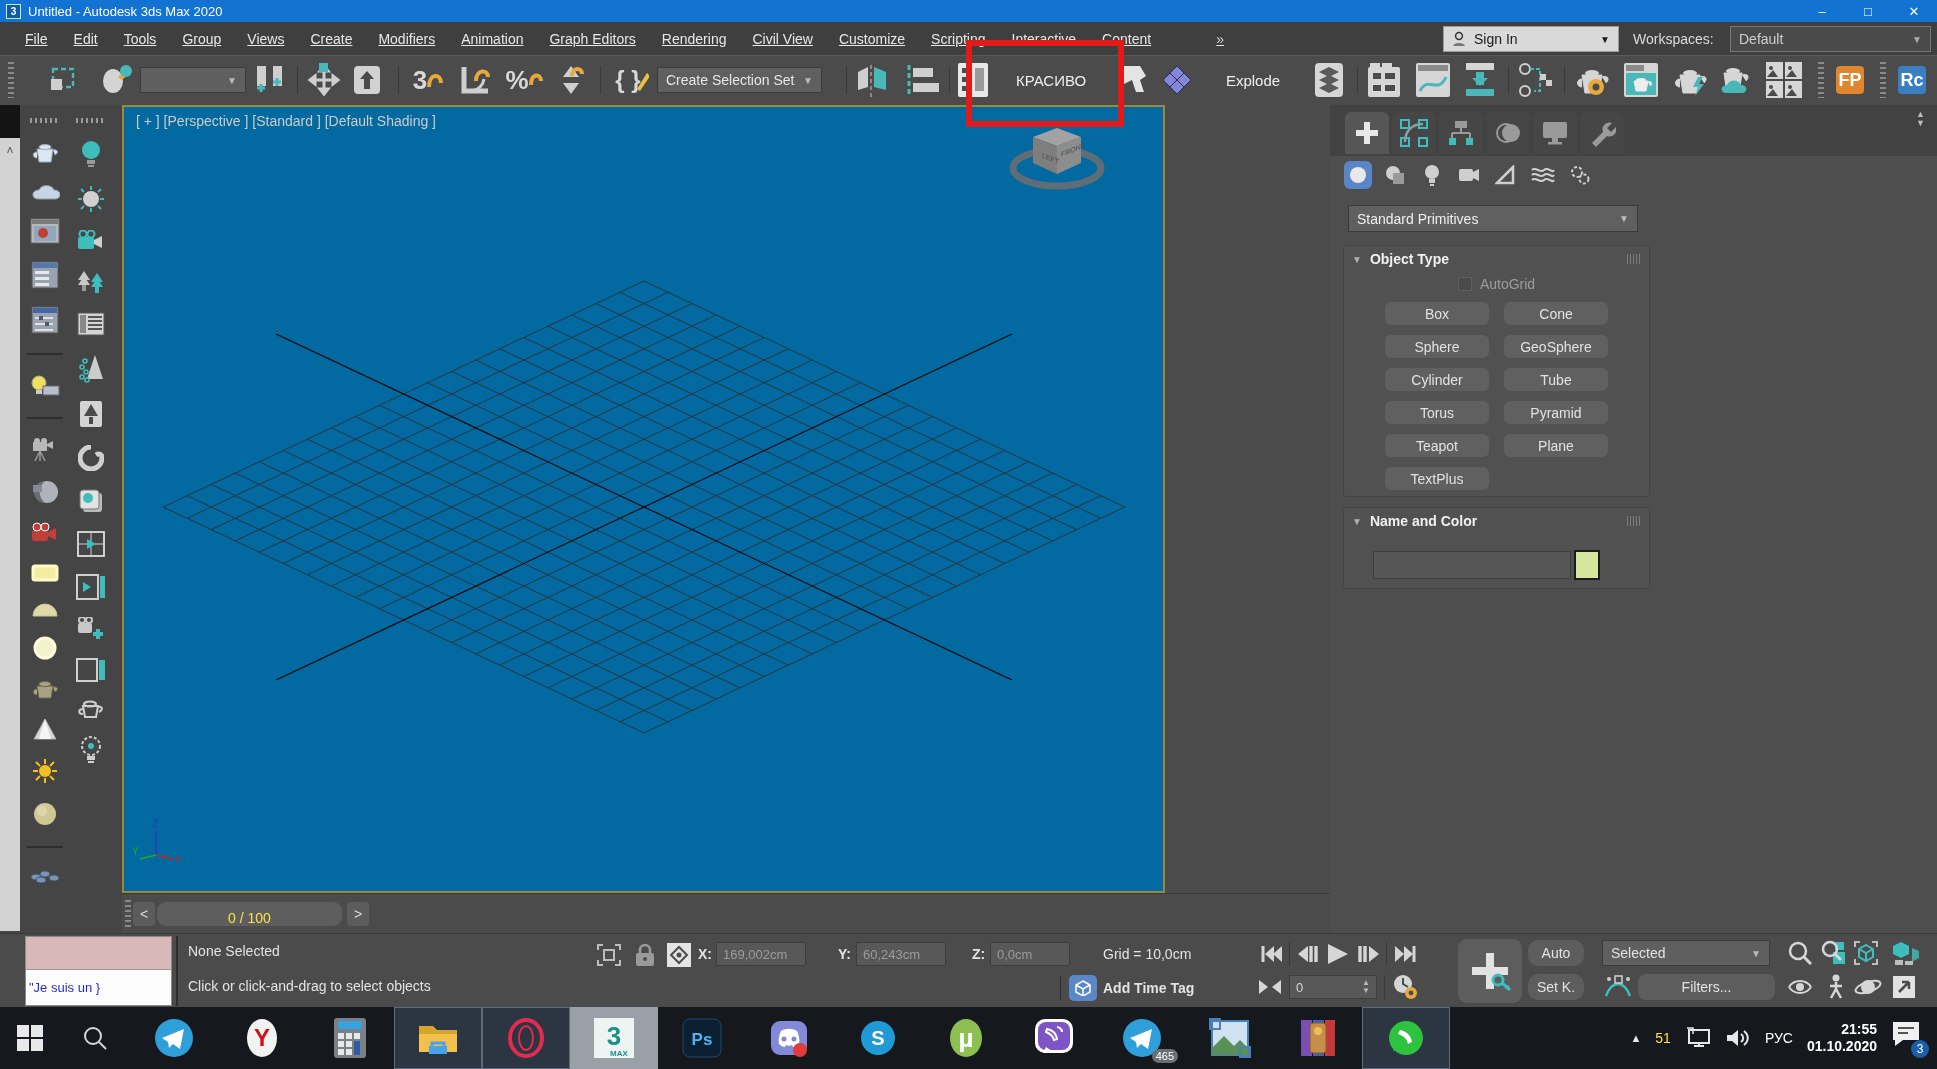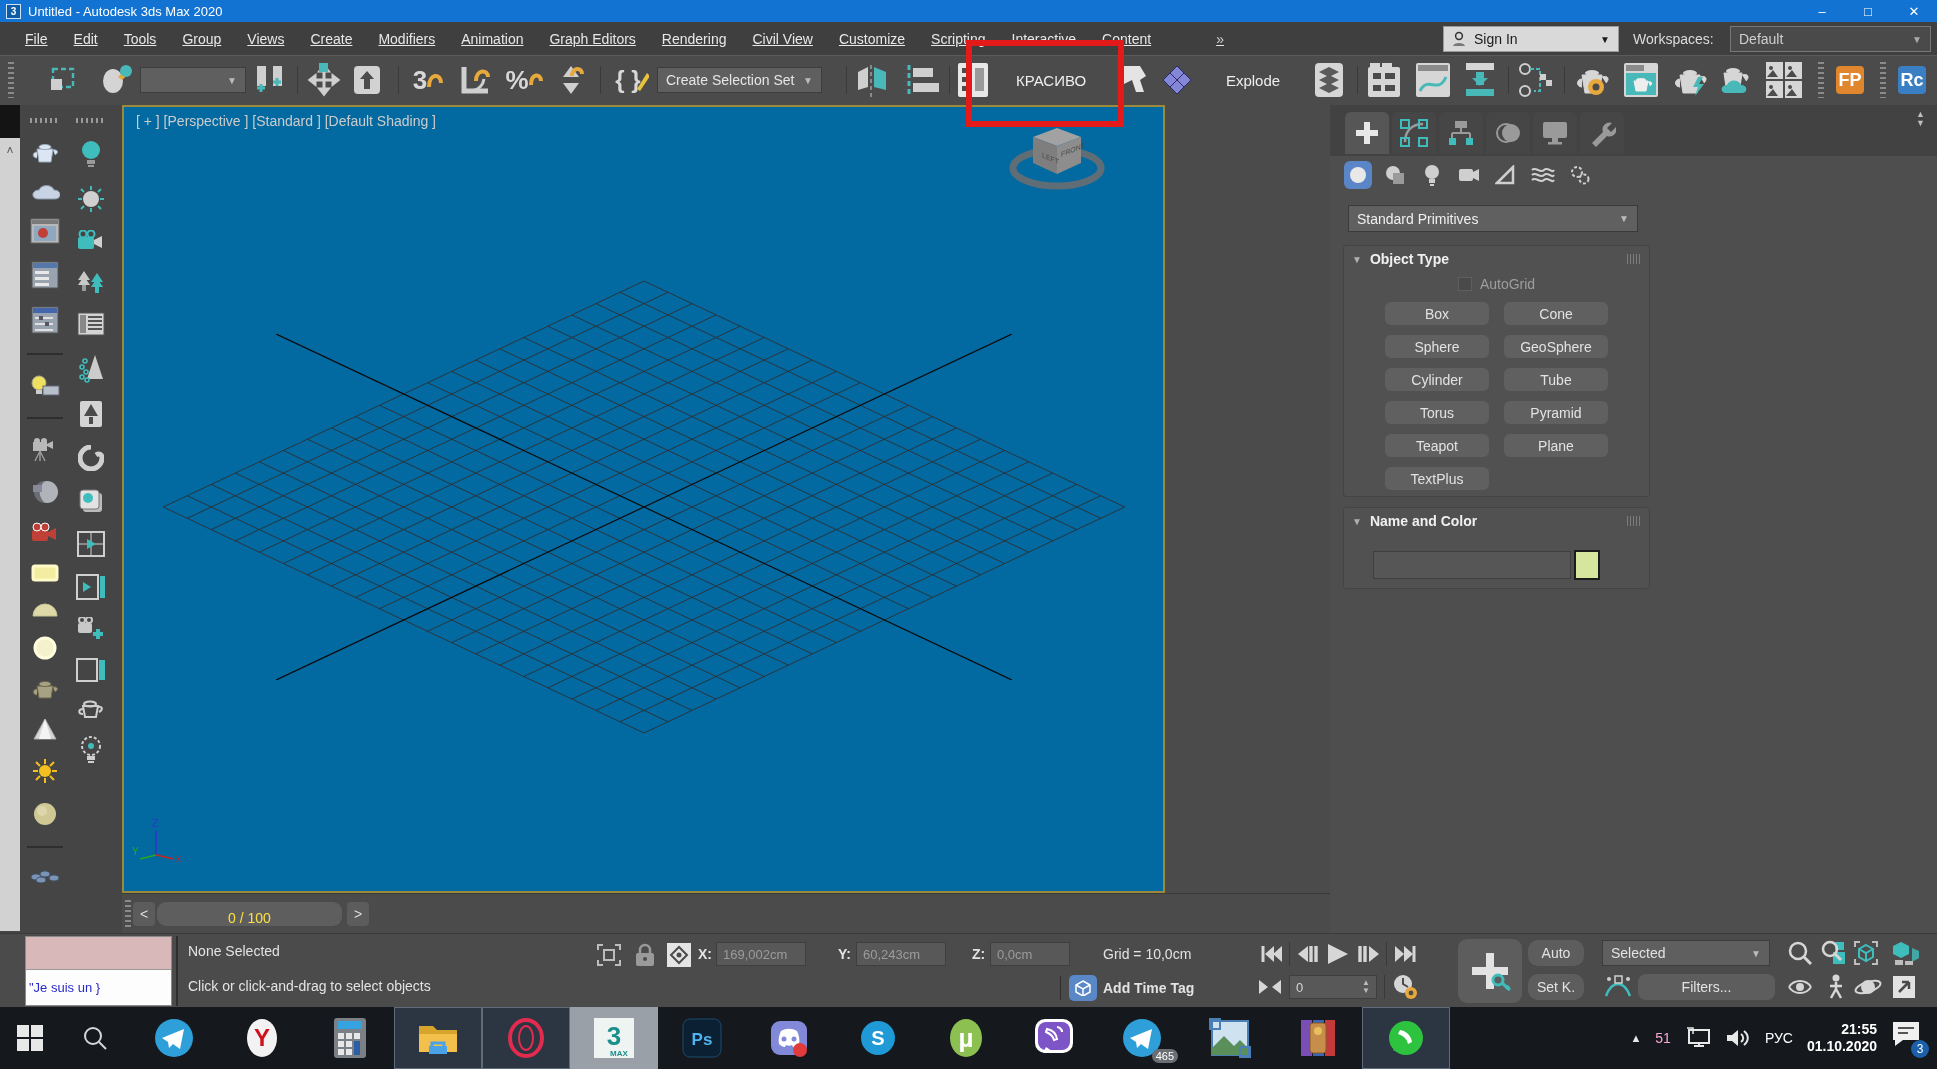--- a/index.html
+++ b/index.html
@@ -1042,21 +1042,21 @@
     <div class="tb-cell open">
         <svg width="40" height="40">
           <circle cx="20" cy="20" r="17" fill="#2ec33f"></circle>
           <path d="M7 33l3-6 5 4z" fill="#2ec33f"></path>
           <path d="M14 12c6 1 11 5 12 12l-4 2c-1-5-4-8-10-10z" fill="#fff"></path>
         </svg>
       </div>
   </div>
   <div class="tray">
     <span style="font-size:11px;color:#e8e8e8;">▲</span>
-    <span style="color:#f9a8d4;">51</span>
+    <span style="color:#fde047;">51</span>
     <svg width="26" height="22">
         <rect x="4" y="3" width="20" height="13" fill="none" stroke="#e8e8e8" stroke-width="2"></rect>
         <path d="M9 19h10M14 16v3" stroke="#e8e8e8" stroke-width="2"></path>
         <path d="M2 1h6v6" fill="none" stroke="#e8e8e8" stroke-width="1.5"></path>
       </svg>
     <svg width="26" height="22">
         <path d="M2 8h5l6-5v16l-6-5H2z" fill="#e8e8e8"></path>
         <path d="M16 7c3 2 3 6 0 8M19 4c5 4 5 10 0 14" stroke="#e8e8e8" stroke-width="2" fill="none"></path>
       </svg>
     <span>РУС</span>

